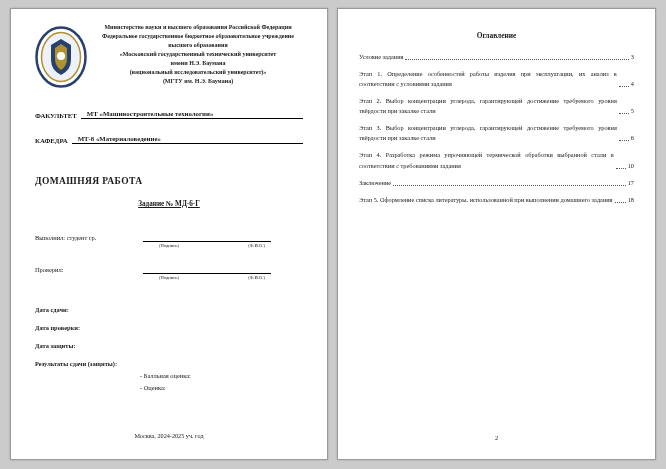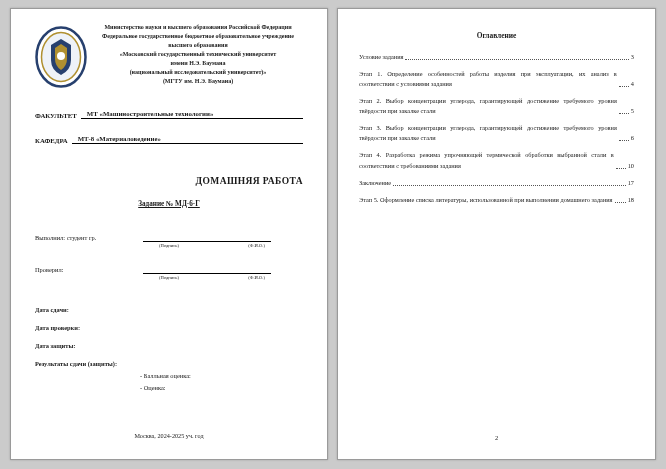--- a/index.html
+++ b/index.html
@@ -24,21 +24,21 @@
   
   .uni-header { display:flex; gap:6px; align-items:flex-start; }
   .emblem { width:52px; height:62px; flex:none; margin-top:3px; }
   .ministry { flex:1; text-align:center; font-weight:bold; font-size:6px; line-height:1.5; }
 
   .dept-row { display:flex; font-size:6.8px; font-weight:bold; margin-top:16px; align-items:flex-end; }
   .dept-row.first { margin-top:22px; }
   .dept-label { flex:none; padding-right:4px; }
   .dept-fill { flex:1; border-bottom:1px solid #000; padding-left:6px; padding-bottom:1px; }
 
-  .hw-title { text-align:right; font-weight:bold; font-size:9.5px; letter-spacing:.4px; margin-top:32px; }
+  .hw-title { text-align:left; font-weight:bold; font-size:9.5px; letter-spacing:.4px; margin-top:32px; }
   .hw-subtitle { text-align:center; font-weight:bold; font-size:7.2px; text-decoration:underline; margin-top:14px; }
 
   .sign-row { display:flex; font-size:6.4px; margin-top:26px; }
   .sign-row.second { margin-top:18px; }
   .who { width:108px; flex:none; }
   .sig-block { width:128px; display:flex; flex-direction:column; }
   .sig-line { border-bottom:1px solid #000; height:7px; }
   .sig-labels { display:flex; justify-content:space-between; font-size:4.6px; color:#222; padding:1px 6px 0 16px; }
 
   .plain-line { font-size:6.4px; font-weight:bold; margin-top:11px; }

